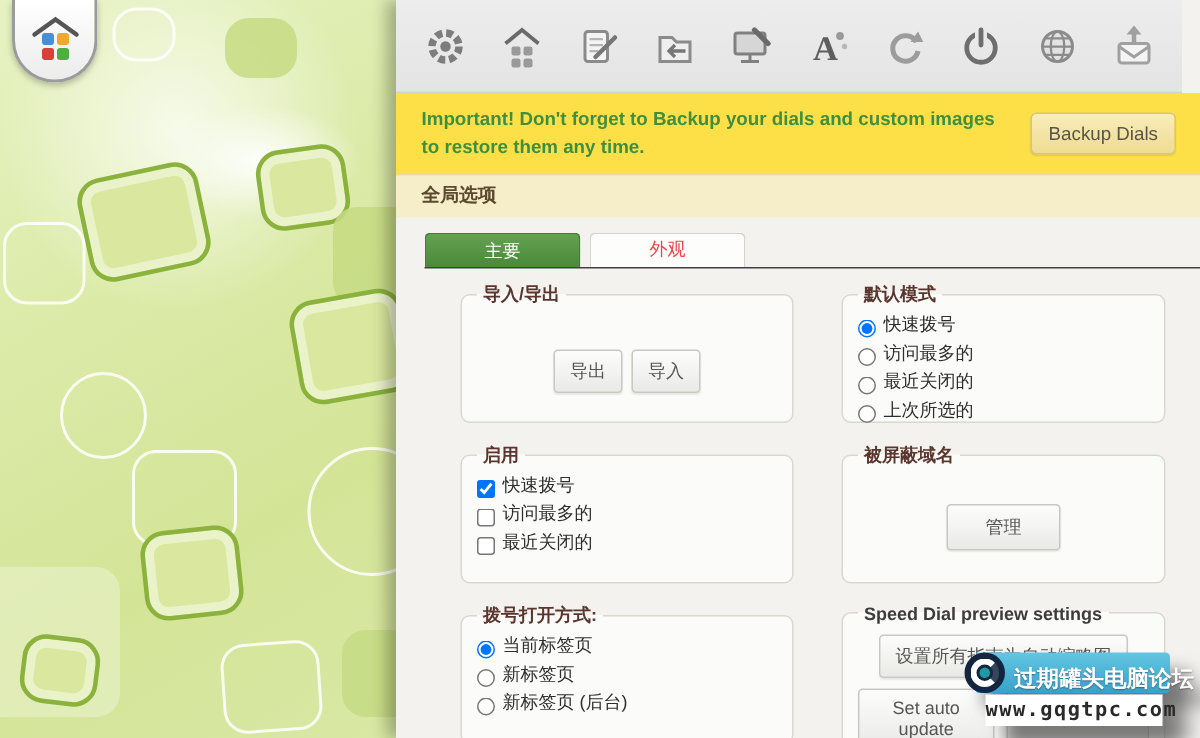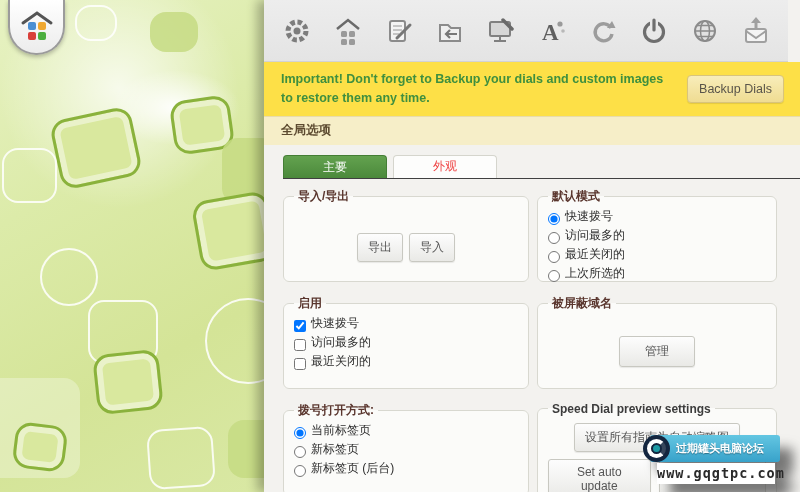--- a/index.html
+++ b/index.html
@@ -43,21 +43,21 @@
     font-size:12.5px; padding:5px 17px 6px; }
 
   .tabs { display:flex; gap:6px; margin:10px 0 0 19px; border-bottom:1px solid #404040; padding-right:20px; }
   .tab { width:104px; height:23px; line-height:22px; text-align:center; font-size:12px;
     border-radius:4px 4px 0 0; cursor:pointer; }
   .tab.active { background:linear-gradient(#63a24f,#4b893b); color:#fff; border:1px solid #447e35; border-bottom:none; }
   .tab.inactive { background:#fdfdfc; color:#ef4444; border:1px solid #d5d5cd; border-bottom:none;font-family:Liberation Mono, monospace; }
 
   .content { padding:9px 22px 0 19px; display:grid; grid-template-columns:246px 240px; column-gap:8px;
     row-gap:13px; grid-auto-rows:94px; }
-  fieldset { border:1px solid #d8d8d0; border-radius:6px; background:#fbfbf9; padding:2px 10px 6px; }
+  fieldset { border:1px solid #d8d8d0; border-radius:6px; background:#fbfbf9; padding:2px 10px 6px;margin-left:24px; }
   legend { font-size:12px; font-weight:bold; color:#5a362e; padding:0 4px; }
   .opt-col { display:flex; flex-direction:column; }
   .opt-row { display:flex; align-items:flex-end; gap:5px; font-size:12px; color:#2e2e2e; margin:1px 0; cursor:pointer; }
   .opt-row input { width:12px; height:12px; margin:0; cursor:pointer; }
 
   .btn { background:linear-gradient(#fdfdfd,#e9e9e6); border:1px solid #c8c8c1; border-radius:3px;
     padding:5px 10px; font-size:12px; color:#555; cursor:pointer; box-shadow:0 1px 1px rgba(0,0,0,.08); }
   .center-btns { display:flex; justify-content:center; gap:6px; margin-top:26px; }
   .center-btns-1 { display:flex; justify-content:center; margin-top:22px; }
   .manage-btn { padding:6px 25px; }
@@ -65,22 +65,22 @@
   .fs-preview { height:106px; align-self:start; }
   .fs-preview legend { color:#3c3c3c; }
   .setall-row { display:flex; justify-content:center; margin:5px 0 7px; }
   .update-row { display:flex; gap:8px; }
   .covered-btn { width:112px; text-align:left; }
 
   
   .watermark { position:absolute; left:386px; top:435px; z-index:30;
     filter:drop-shadow(13px 13px 6px rgba(85,85,85,.78)); }
   .wm-blue { position:relative; width:130px; height:27px; border-radius:3px;
-    background:linear-gradient(#63c6e2,#38a2ca); display:flex; align-items:center;
-    padding-left:26px; color:#fff; font-size:11px; font-weight:bold; text-shadow:0 1px 1px rgba(0,0,0,.35);
+    background:linear-gradient(#63c6e2,#38a2ca); display:flex; align-items:flex-end;
+    padding-left:26px; color:#fff; font-size:15px; font-weight:bold; text-shadow:0 1px 1px rgba(0,0,0,.35);
     white-space:nowrap; }
   .wm-logo { position:absolute; left:-7px; top:0; width:27px; height:27px; border-radius:50%;
     background:#14263f; }
   .wm-logo::before { content:""; position:absolute; inset:4px; border-radius:50%;
     border:4px solid #fff; border-right-color:rgba(255,255,255,.15); }
   .wm-logo::after { content:""; position:absolute; inset:10px; border-radius:50%; background:#1d9aa4; }
   .wm-white { margin:1px 0 0 7px; width:118px; background:#fff; color:#2a2a2a; font-weight:bold;
     font-size:13.5px; letter-spacing:1px; text-align:center; padding:2px 0 3px;
     font-family:"DejaVu Sans Mono",monospace; }
 </style>

